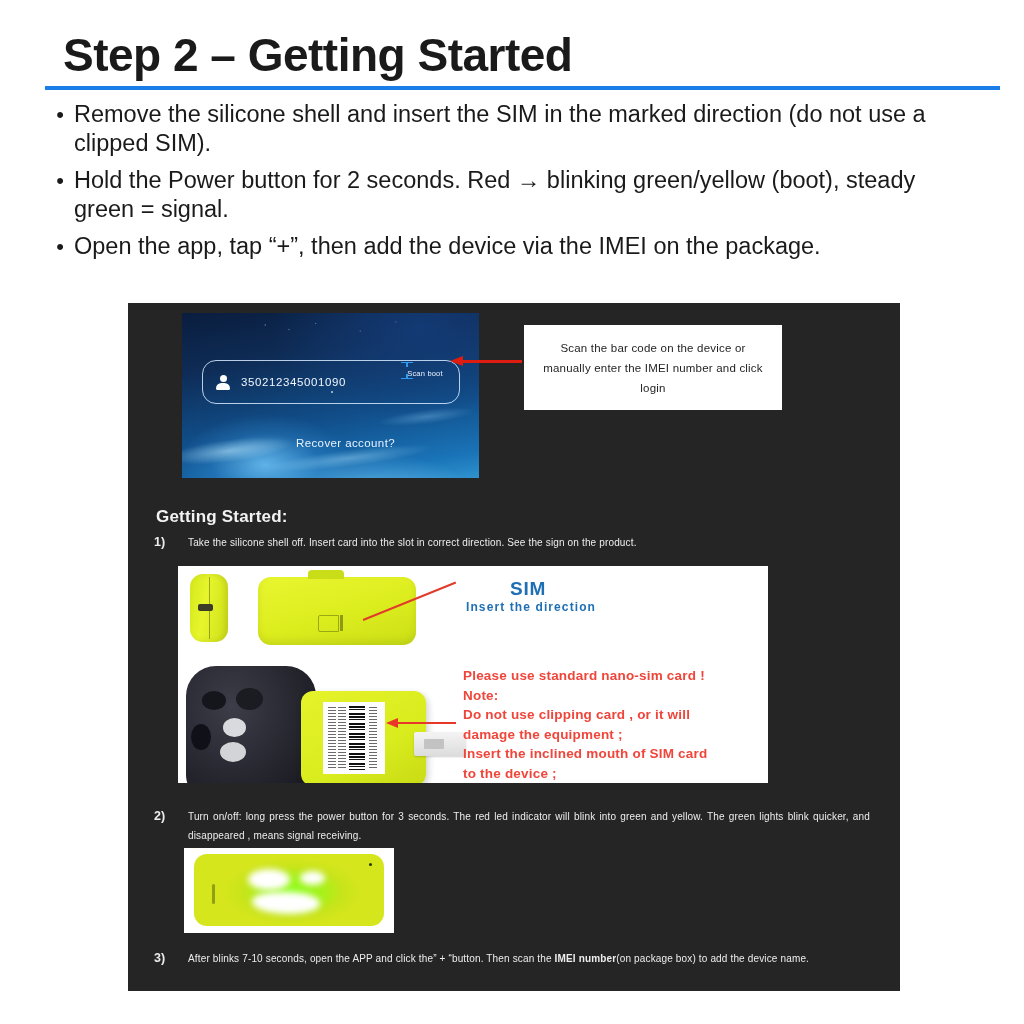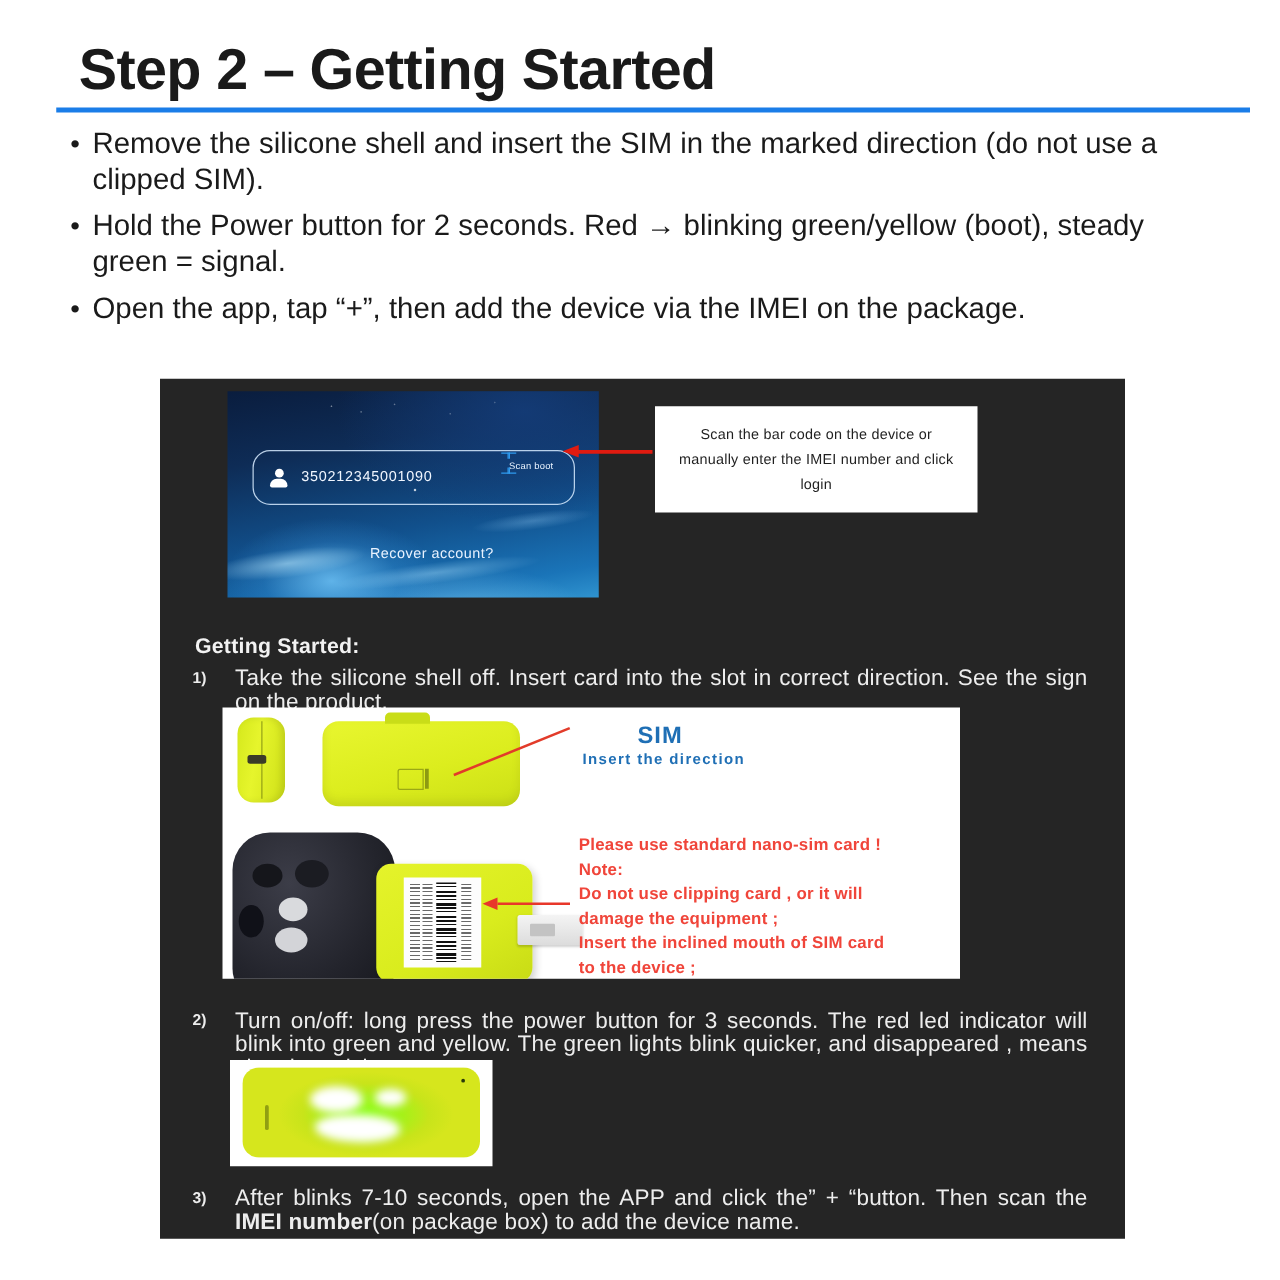--- a/index.html
+++ b/index.html
@@ -249,21 +249,21 @@
     color: #ededed;
   }
   .step-num {
     flex: 0 0 34px;
     font-size: 12.5px;
     font-weight: bold;
     line-height: 19px;
   }
   .step-body {
     flex: 1;
-    font-size: 18px;
+    font-size: 10px;
     line-height: 19px;
     text-align: justify;
     letter-spacing: 0.15px;
   }
   .step-body b { font-weight: bold; }
   #step1 { top: 230px; }
   #step2 { top: 504px; }
   #step3 { top: 646px; }
 
   

